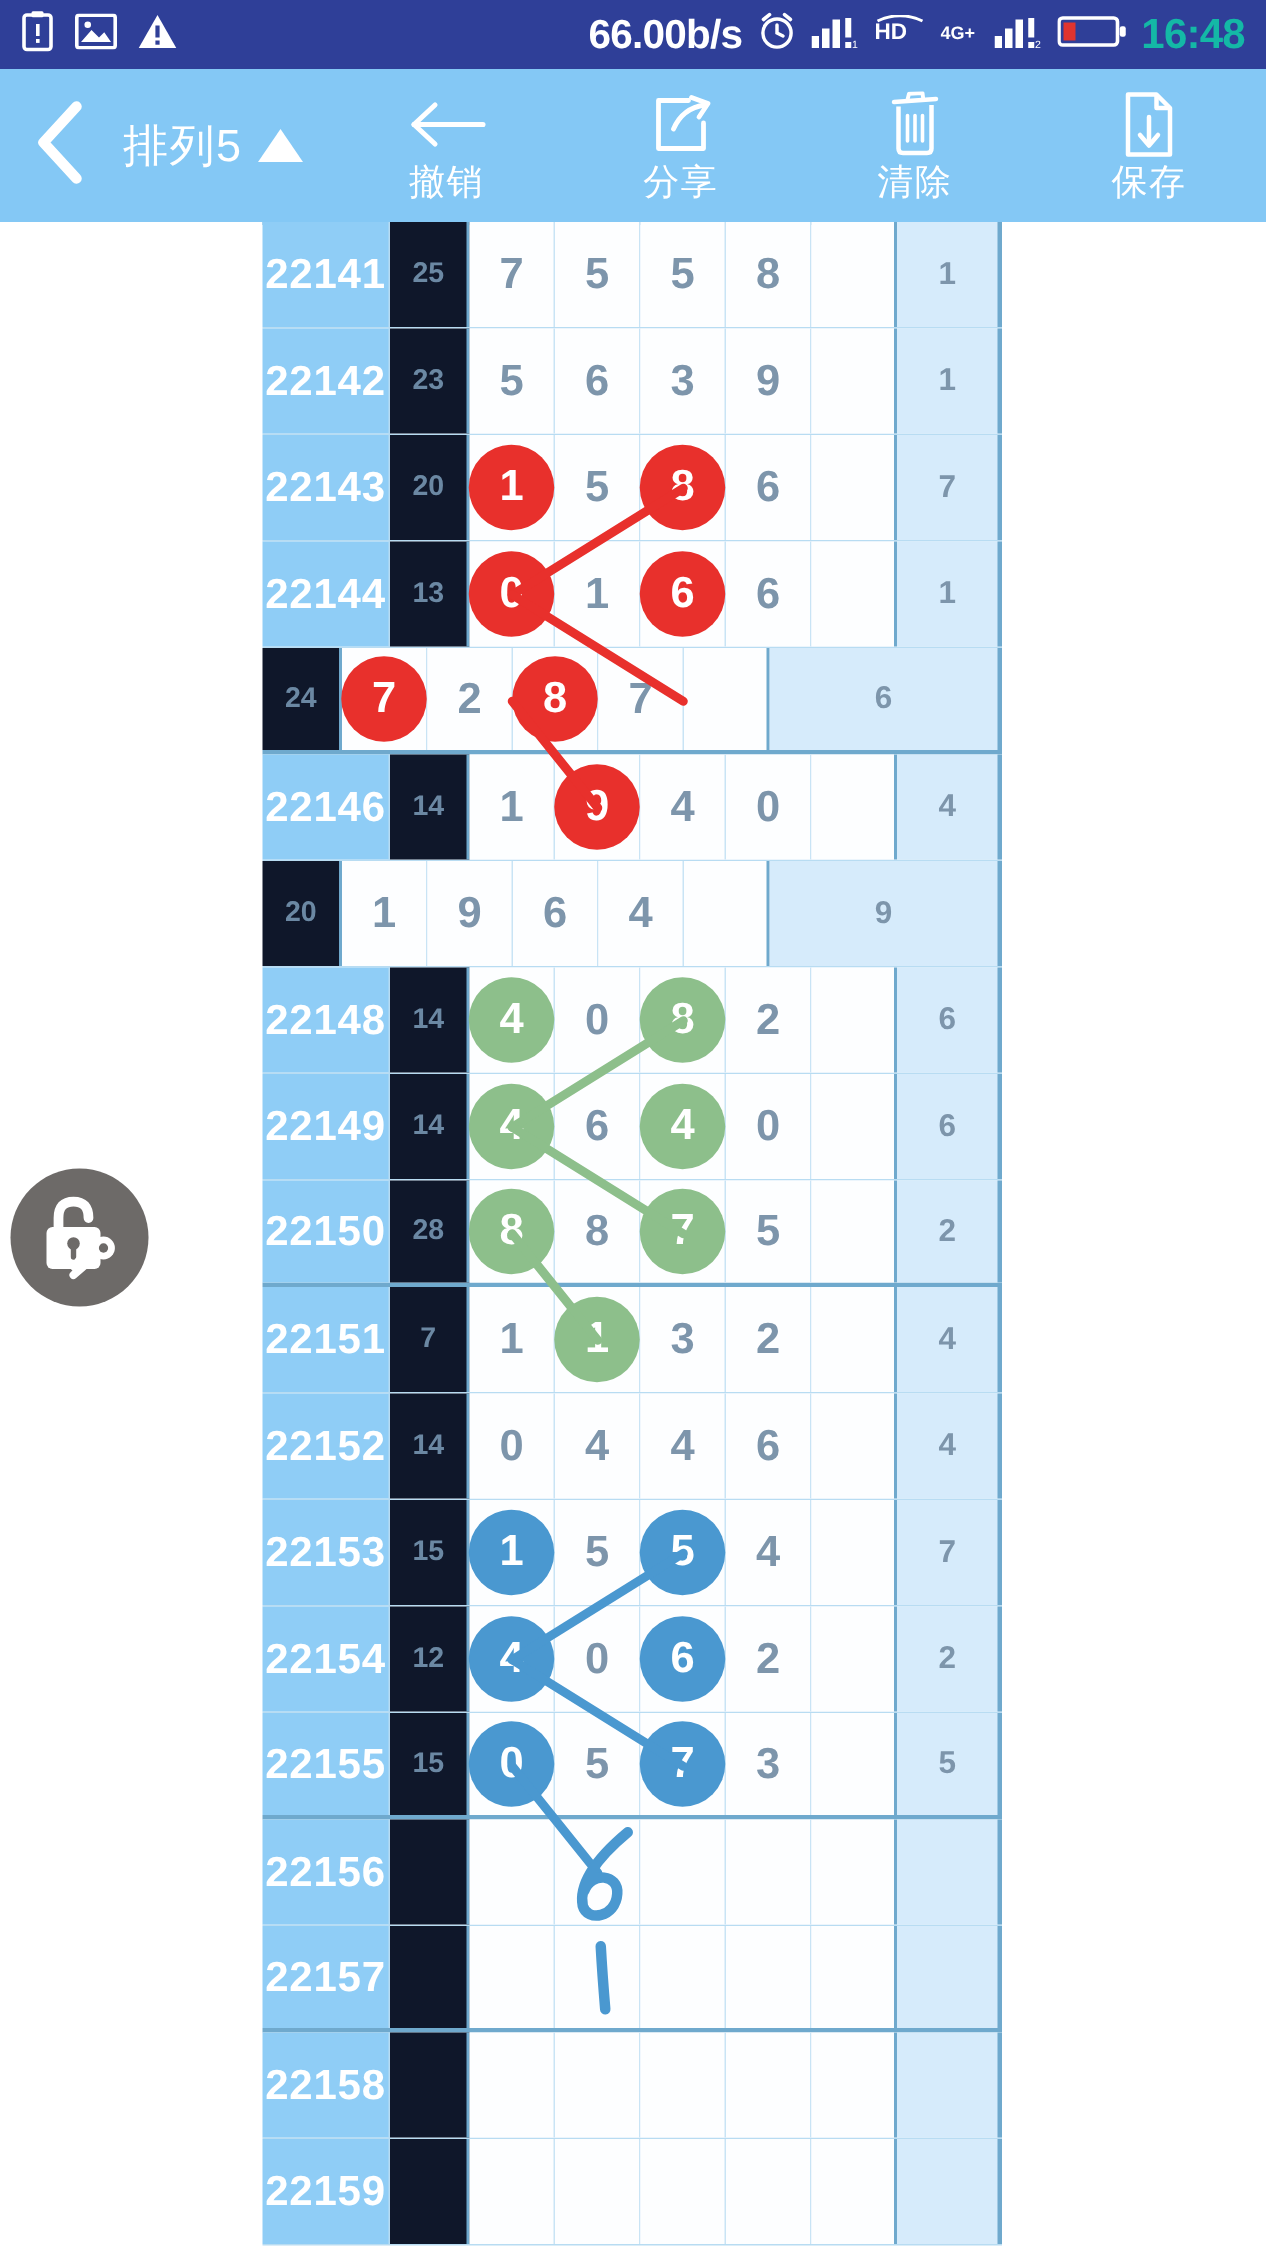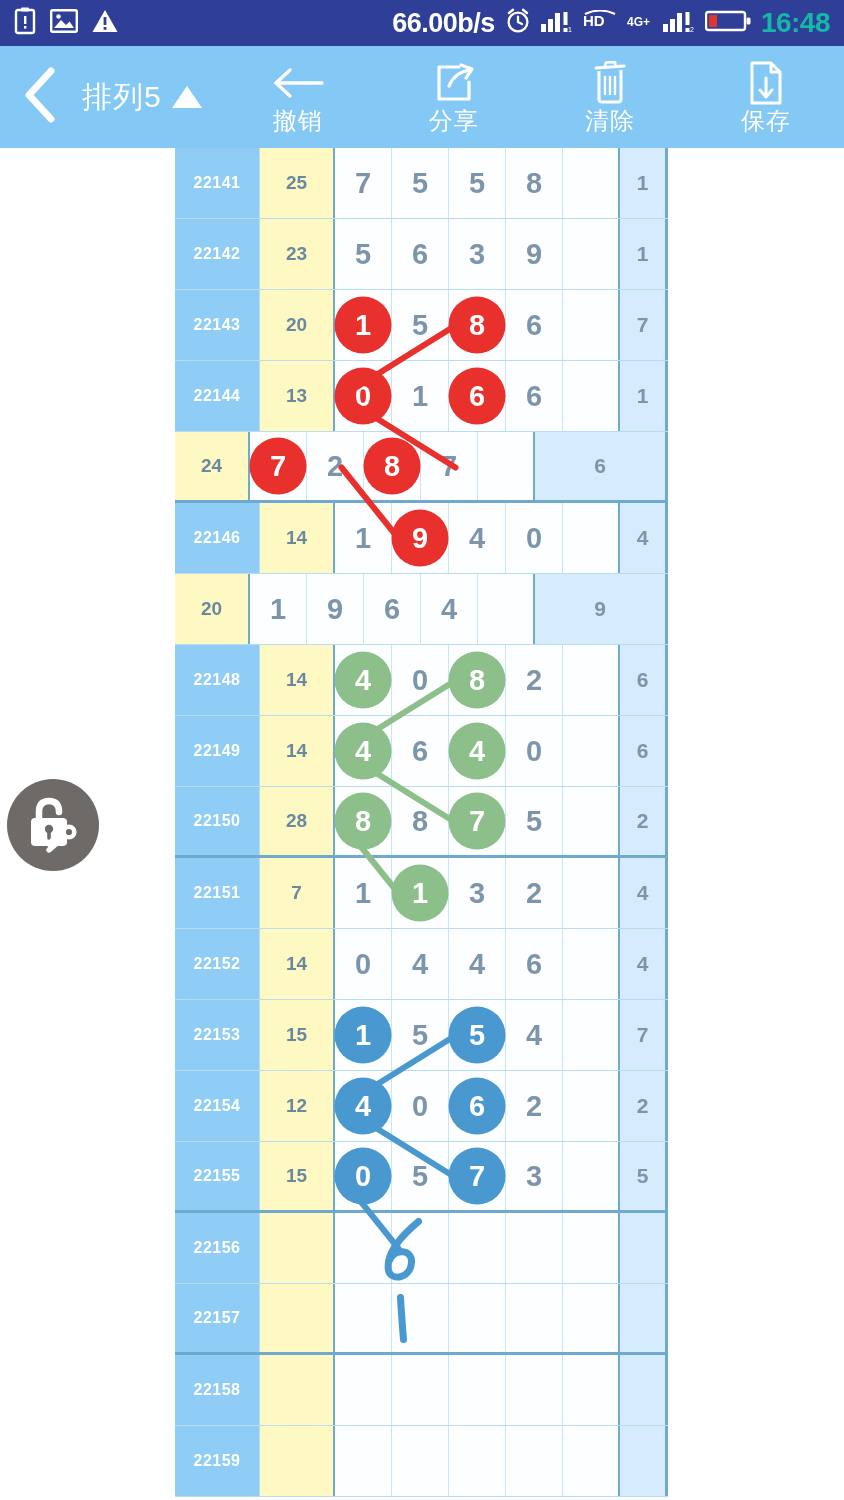--- a/index.html
+++ b/index.html
@@ -65,26 +65,26 @@
     width: 493px; height: 1352px;
   }
   .grid { position: relative; width: 493px; height: 1352px; }
   .row {
     position: relative; display: flex; width: 493px; height: 71px;
     border-bottom: 1px solid #b8dcf2;
   }
   .row.group-end { border-bottom: 3px solid #6fa9cd; }
   .cell-id {
     width: 85px; background: #8fcdf6; color: #ffffff;
-    font-size: 16px; font-weight: bold; letter-spacing: 0.5px;
+    font-size: 28px; font-weight: bold; letter-spacing: 0.5px;
     display: flex; align-items: center; justify-content: center;
     border-right: 1px solid #b8dcf2;
   }
   .cell-sum {
-    width: 75px; background: #fef9c3; color: #6b88a3;
+    width: 53px; background: #0f172a; color: #6b88a3;
     font-size: 19px; font-weight: bold;
     display: flex; align-items: center; justify-content: center;
     border-right: 2px solid #6fa9cd;
   }
   .cell-d {
     width: 57px; background: #fdfeff; color: #7d95ab;
     font-size: 29px; font-weight: bold;
     display: flex; align-items: center; justify-content: center;
     border-right: 1px solid #c9e4f5;
     position: relative;

